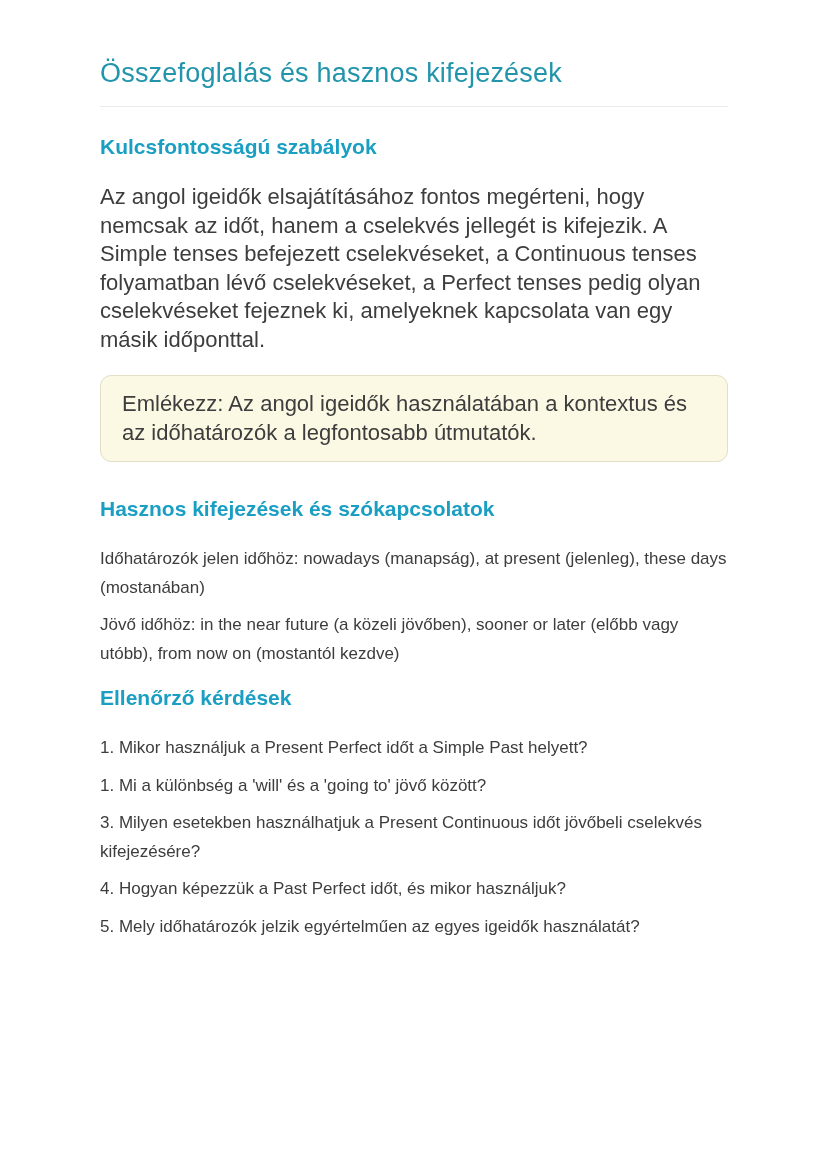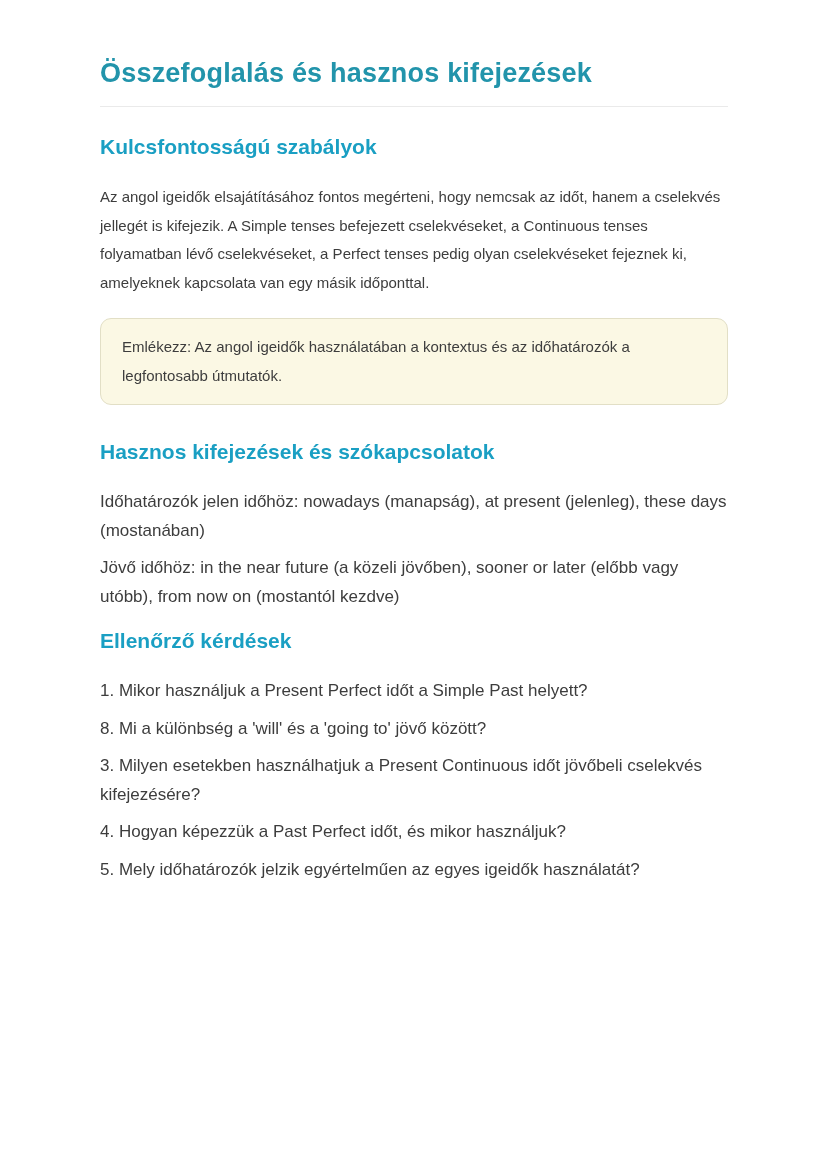--- a/index.html
+++ b/index.html
@@ -24,39 +24,39 @@
     color: var(--body-color);
     overflow: hidden;
   }
   .page {
     padding: 56px 100px 0 100px;
   }
   h1.page-title {
     margin: 0 0 16px 0;
     font-size: 27px;
     line-height: 34px;
-    font-weight: 700;
+    font-weight: 400;
     color: var(--title-color);
     letter-spacing: 0.2px;
   }
   .divider {
     height: 0;
     border: 0;
     border-top: 1px solid var(--divider-color);
     margin: 0 0 29px 0;
   }
   h2.section-heading {
     margin: 0 0 25px 0;
     font-size: 21px;
     line-height: 22px;
     font-weight: 700;
     color: var(--heading-color);
   }
   .body-text {
-    font-size: 15px;
+    font-size: 22px;
     line-height: 28.5px;
     margin: 0;
     white-space: pre-line;
   }
   .paragraph-block {
     margin: 0 0 21px 0;
   }
   .callout {
     background: var(--callout-bg);
     border: 1px solid var(--callout-border);
@@ -102,20 +102,20 @@
     <div class="list-block">
         <div class="list-line">Időhatározók jelen időhöz: nowadays (manapság), at present (jelenleg), these days (mostanában)</div>
         <div class="list-line">Jövő időhöz: in the near future (a közeli jövőben), sooner or later (előbb vagy utóbb), from now on (mostantól kezdve)</div>
       </div>
   </section>
 
   <section class="doc-section">
     <h2 class="section-heading">Ellenőrző kérdések</h2>
     <div class="list-block">
         <div class="list-line">1. Mikor használjuk a Present Perfect időt a Simple Past helyett?</div>
-        <div class="list-line">8. Mi a különbség a 'will' és a 'going to' jövő között?</div>
+        <div class="list-line">1. Mi a különbség a 'will' és a 'going to' jövő között?</div>
         <div class="list-line">3. Milyen esetekben használhatjuk a Present Continuous időt jövőbeli cselekvés kifejezésére?</div>
         <div class="list-line">4. Hogyan képezzük a Past Perfect időt, és mikor használjuk?</div>
         <div class="list-line">5. Mely időhatározók jelzik egyértelműen az egyes igeidők használatát?</div>
       </div>
   </section>
 
 </div>
 
 </body></html>

